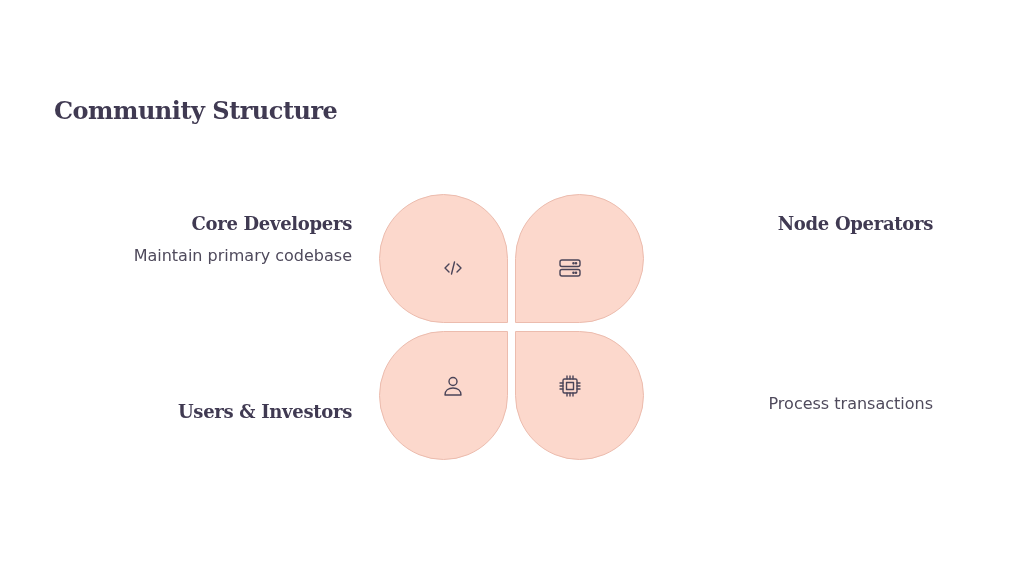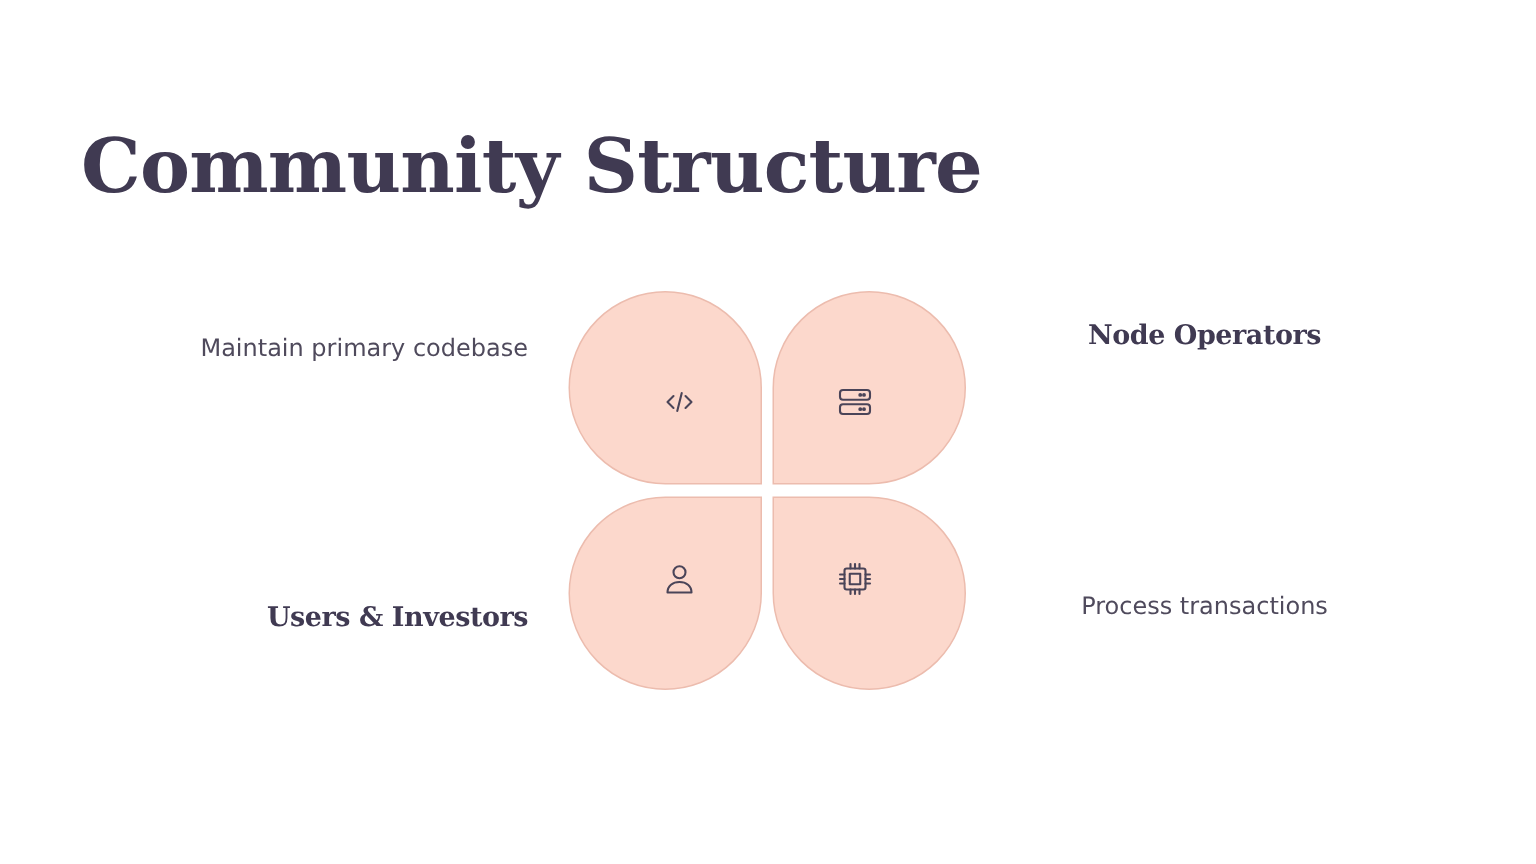--- a/index.html
+++ b/index.html
@@ -4,42 +4,42 @@
 <style>
   html, body { margin: 0; padding: 0; }
   body {
     width: 1024px; height: 576px; overflow: hidden;
     background: #ffffff; position: relative;
     font-family: "Liberation Sans", sans-serif;
   }
   .title {
     position: absolute; left: 54px; top: 86px;
     font-family: "DejaVu Serif", serif;
-    font-weight: bold; font-size: 50px; line-height: 50px;
+    font-weight: bold; font-size: 24px; line-height: 50px;
     color: #403a52; letter-spacing: -0.5px; margin: 0;
   }
   .petal {
     position: absolute; width: 129px; height: 129px;
     background: #fcd8cc; border: 1px solid #ecbcae;
     box-sizing: border-box;
   }
   .petal.tl { left: 379px; top: 194px; border-radius: 65px 65px 0 65px; }
   .petal.tr { left: 515px; top: 194px; border-radius: 65px 65px 65px 0; }
   .petal.bl { left: 379px; top: 331px; border-radius: 65px 0 65px 65px; }
   .petal.br { left: 515px; top: 331px; border-radius: 0 65px 65px 65px; }
   .icon {
     position: absolute; width: 24px; height: 24px;
     color: #4a4458;
   }
   .icon svg { width: 24px; height: 24px; display: block; }
   .label {
     position: absolute; width: 260px;
   }
   .label.left { text-align: right; left: 92px; }
-  .label.right { text-align: center; left: 673px; }
+  .label.right { text-align: right; left: 673px; }
   .label h3 {
     margin: 0; font-family: "DejaVu Serif", serif; font-weight: bold;
     font-size: 18px; line-height: 24px; color: #403a52; letter-spacing: -0.3px;
   }
   .label p {
     margin: 10px 0 0 0; font-family: "DejaVu Sans", sans-serif;
     font-size: 16px; line-height: 20px; color: #4f4a5c;
   }
 </style>
 </head>
@@ -93,20 +93,21 @@
         <line x1="2" y1="12" x2="5" y2="12"></line>
         <line x1="2" y1="15" x2="5" y2="15"></line>
       <line x1="19" y1="9" x2="22" y2="9"></line>
         <line x1="19" y1="12" x2="22" y2="12"></line>
         <line x1="19" y1="15" x2="22" y2="15"></line>
     </svg>
   </div>
 </div>
 
 <div class="label left" style="top:212px;">
+  <h3>Core Developers</h3>
   <p>Maintain primary codebase</p>
 </div>
 
 <div class="label right" style="top:212px;">
   <h3>Node Operators</h3>
 </div>
 
 <div class="label left" style="top:400px;">
   <h3>Users &amp; Investors</h3>
 </div>

